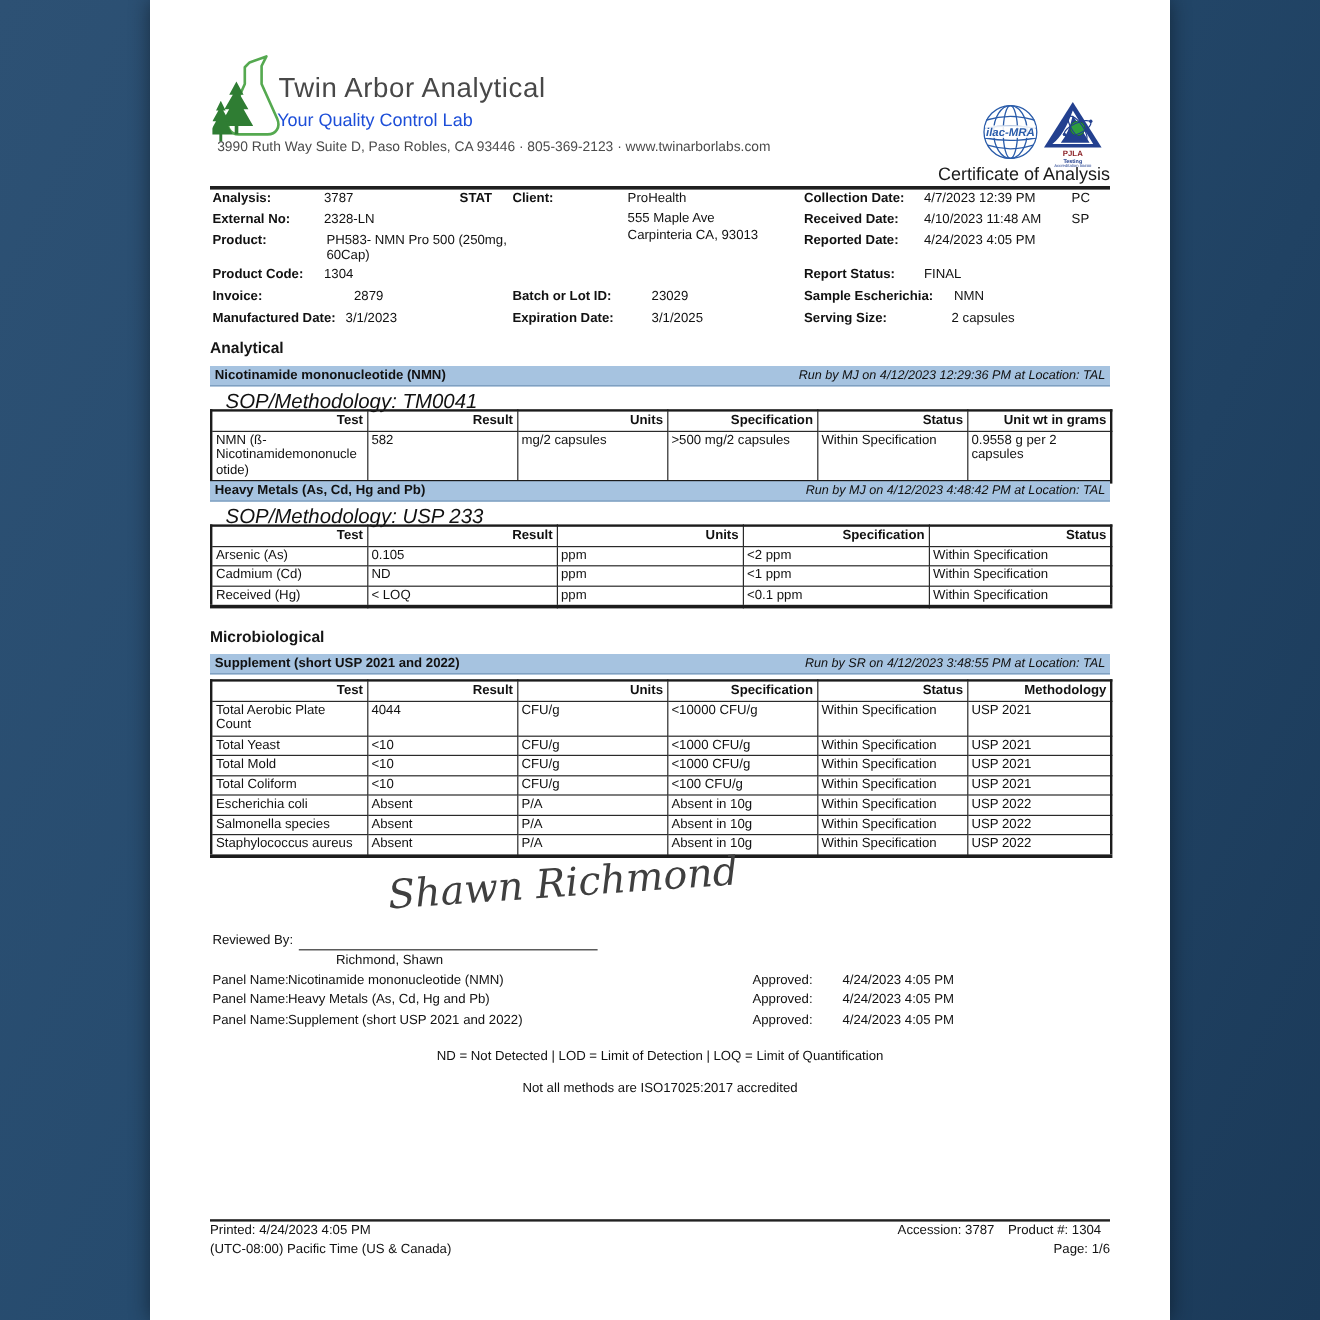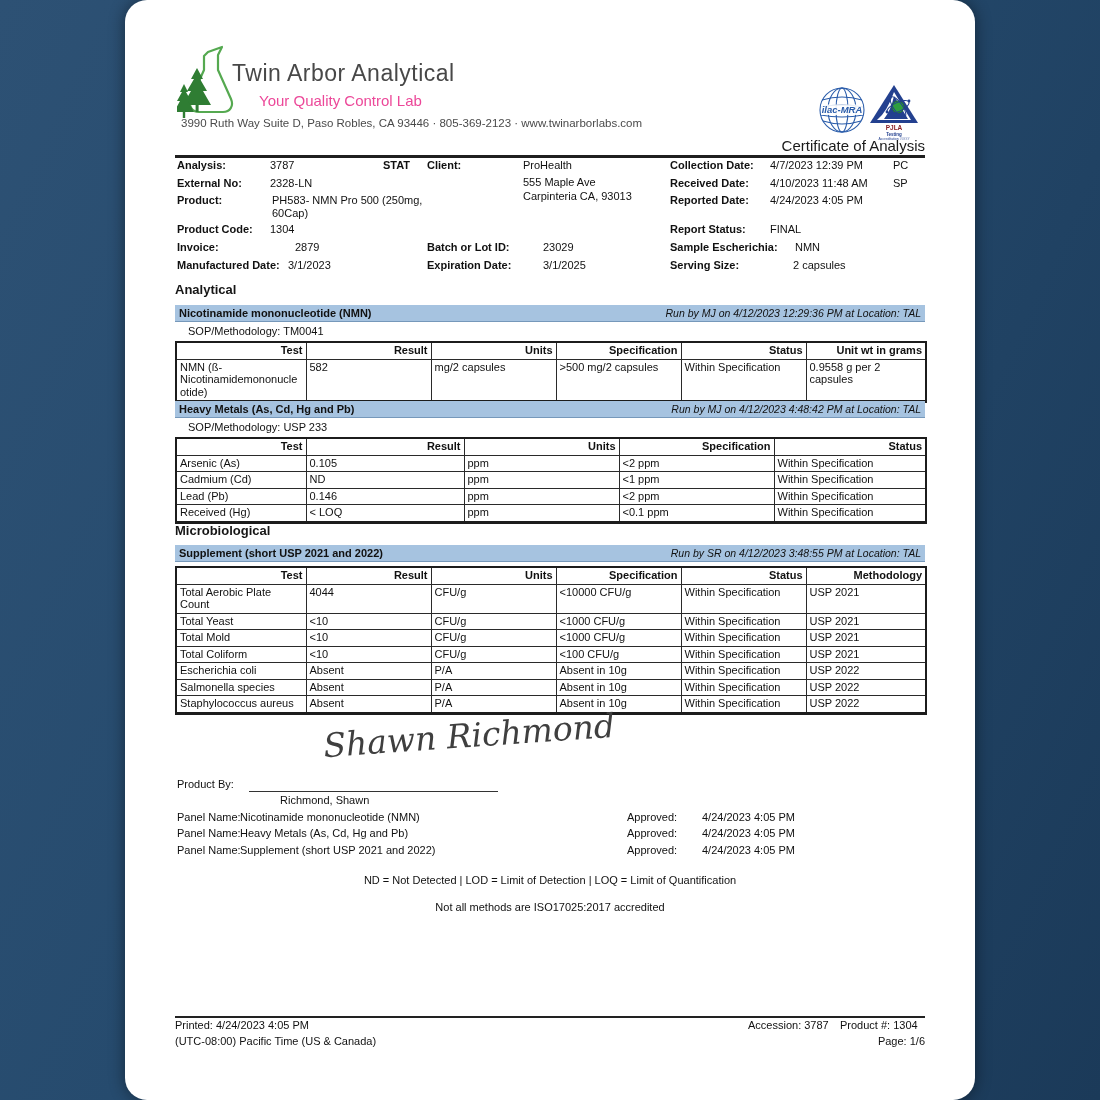--- a/index.html
+++ b/index.html
@@ -4,45 +4,45 @@
 <style>
   * { margin:0; padding:0; box-sizing:border-box; }
   html,body { width:1100px; height:1100px; }
   body {
     position:relative; overflow:hidden;
     font-family:"Liberation Sans", sans-serif; color:#111;
     background:linear-gradient(115deg,#2d5174 0%,#254a6d 45%,#1b3a59 100%);
   }
   .page {
     position:absolute; left:125px; top:0; width:850px; height:1100px;
-    background:#ffffff; box-shadow:0 0 16px rgba(0,0,0,.45);border-radius:22px;
+    background:#ffffff; box-shadow:0 0 16px rgba(0,0,0,.45);
   }
   .content { position:absolute; left:50px; top:0; width:750px; height:1100px; }
 
   .abs { position:absolute; }
   .lbl { position:absolute; font-size:11px; font-weight:bold; white-space:nowrap; }
   .val { position:absolute; font-size:11px; white-space:nowrap; }
   .wrapval { white-space:normal; width:162px; line-height:13px; }
 
   .company-name { position:absolute; left:57px; top:60px; font-size:23px; letter-spacing:.5px; color:#484848; }
-  .tagline { position:absolute; left:84px; top:92px; font-size:15px; color:#ec4899; }
+  .tagline { position:absolute; left:56px; top:92px; font-size:15px; color:#1d4ed8; }
   .address { position:absolute; left:6px; top:117px; font-size:11.5px; color:#4a4a4a; }
   .doc-title { position:absolute; left:0; top:137px; width:750px; text-align:right; font-size:15px; color:#1a1a1a; }
   .rule-top { position:absolute; left:0; top:155px; width:750px; height:3px; background:#1f1f1f; }
 
   .sec-h { position:absolute; font-size:13px; font-weight:bold; color:#161616; }
 
   .bar {
     position:absolute; left:0; width:750px; height:17px; background:#a6c3e0;
     border-bottom:1px solid #7698ba; display:flex; justify-content:space-between; align-items:center;
     padding:0 4px;
   }
   .bar .bt { font-size:11px; font-weight:bold; }
   .bar .ri { font-size:10.5px; font-style:italic;text-align:center; }
-  .sop { position:absolute; left:13px; font-size:11px; }
+  .sop { position:absolute; left:13px; font-size:17px; font-style:italic; }
 
   table { position:absolute; left:0; width:750px; border-collapse:collapse; table-layout:fixed;
           border:2px solid #1c1c1c; border-bottom-width:3px; }
   th, td { border:1px solid #2a2a2a; font-size:11px; line-height:12.5px;
            padding:1px 3px 2px 3px; text-align:left; vertical-align:top; overflow-wrap:anywhere; }
   th { font-weight:bold;text-align:right; }
 
   .signature {
     position:absolute; left:148px; top:716px; font-family:"DejaVu Serif", serif;
     font-style:italic; font-size:33px; color:#3f3f3f; transform:rotate(-4deg); white-space:nowrap;
@@ -228,27 +228,20 @@
             <td>Within Specification</td>
           </tr>
           <tr>
             <td>Cadmium (Cd)</td>
             <td>ND</td>
             <td>ppm</td>
             <td>&lt;1 ppm</td>
             <td>Within Specification</td>
           </tr>
           <tr>
-            <td>Lead (Pb)</td>
-            <td>0.146</td>
-            <td>ppm</td>
-            <td>&lt;2 ppm</td>
-            <td>Within Specification</td>
-          </tr>
-          <tr>
             <td>Received (Hg)</td>
             <td>&lt; LOQ</td>
             <td>ppm</td>
             <td>&lt;0.1 ppm</td>
             <td>Within Specification</td>
           </tr>
         </tbody>
       </table>
 
     <div class="sec-h" style="left:0;top:523px">Microbiological</div>
@@ -330,21 +323,21 @@
             <td>Absent</td>
             <td>P/A</td>
             <td>Absent in 10g</td>
             <td>Within Specification</td>
             <td>USP 2022</td>
           </tr>
         </tbody>
       </table>
 
     <div class="signature">Shawn Richmond</div>
-    <span class="val" style="left:2px;top:778px">Product By:</span>
+    <span class="val" style="left:2px;top:778px">Reviewed By:</span>
     <div class="sign-line"></div>
     <span class="val" style="left:105px;top:794px">Richmond, Shawn</span>
 
     <div>
       <span class="val" style="left:2px;top:811px">Panel Name:</span>
       <span class="val" style="left:65px;top:811px">Nicotinamide mononucleotide (NMN)</span>
       <span class="val" style="left:452px;top:811px">Approved:</span>
       <span class="val" style="left:527px;top:811px">4/24/2023 4:05 PM</span>
 
       <span class="val" style="left:2px;top:827px">Panel Name:</span>

